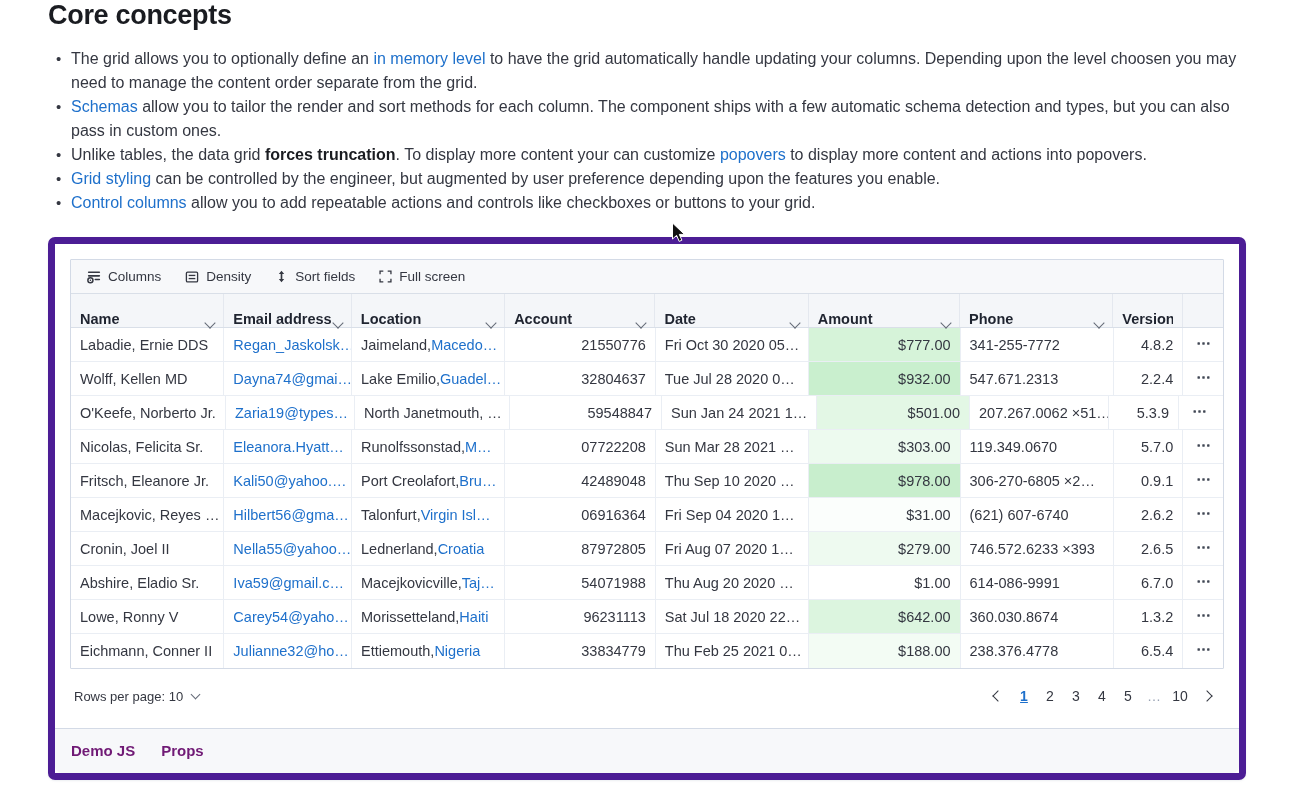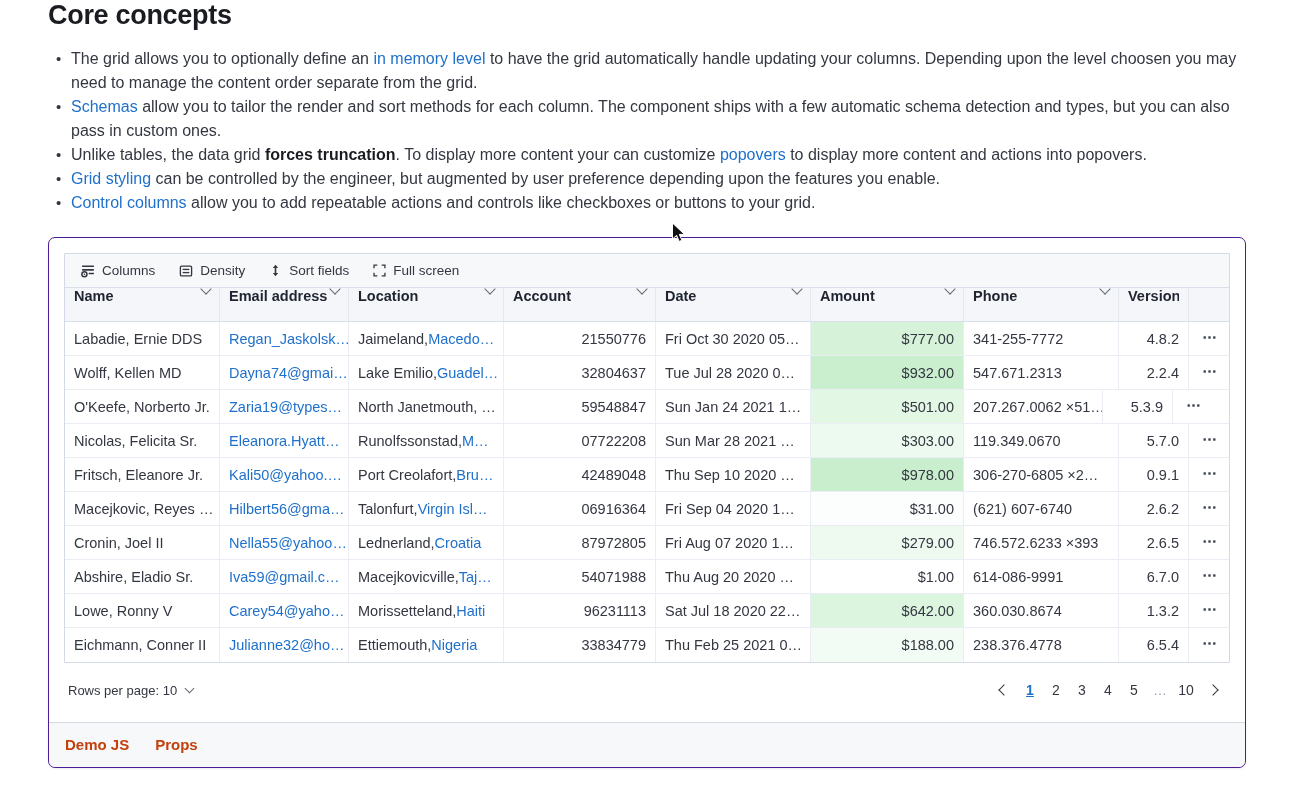--- a/index.html
+++ b/index.html
@@ -11,33 +11,33 @@
   }
   .page{padding:2px 46px 0 48px;}
   .page-title{font-size:27px;line-height:1;font-weight:700;color:#1a1c21;margin:0 0 18px 0;letter-spacing:-0.3px;}
   ul.bullets{list-style:none;margin:0;padding:0 0 0 23px;}
   ul.bullets li{position:relative;font-size:16px;line-height:24px;color:#343741;}
   ul.bullets li::before{content:"•";position:absolute;left:-15px;top:0;color:#343741;font-size:15px;}
   a.link{color:var(--link,#1e70cb);text-decoration:none;cursor:pointer;}
   strong{font-weight:700;color:#1a1c21;text-align:right;}
 
   
-  .panel{margin-top:22px;width:1198px;box-sizing:border-box;border:1px solid #4c1d95;border-radius:7px;background:#fff;
+  .panel{margin-top:22px;width:1198px;box-sizing:border-box;border:7px solid #4c1d95;border-radius:7px;background:#fff;
          box-shadow:0 1px 2px rgba(152,162,179,.18);}
   .grid-area{padding:15px 15px 0 15px;}
   .grid-block{border:1px solid #d3dae6;border-radius:1px;overflow:hidden;}
 
   
   .toolbar{display:flex;align-items:center;gap:24px;height:33px;background:#f7f8fa;border-bottom:1px solid #d9dfe8;padding:0 16px;}
   .toolbar-btn{display:flex;align-items:center;gap:7px;font-size:13.5px;color:#343741;cursor:pointer;line-height:1;}
   .toolbar-btn .icon{display:flex;align-items:center;}
 
   
   .thead{display:flex;height:34px;background:#f4f6f9;border-bottom:1px solid #d9dfe8;box-sizing:border-box;}
-  .th{display:flex;align-items:flex-start;box-sizing:border-box;padding:0 9px;font-size:14.5px;font-weight:700;color:#1f2430;border-right:1px solid #e4e8ef;cursor:pointer;}
+  .th{display:flex;align-items:flex-end;box-sizing:border-box;padding:0 9px;font-size:14.5px;font-weight:700;color:#1f2430;border-right:1px solid #e4e8ef;cursor:pointer;}
   .th:last-child{border-right:none;}
   .th .th-label{flex:1;white-space:nowrap;overflow:hidden;}
   .chev{display:inline-block;width:7px;height:7px;border-right:1.6px solid #646a77;border-bottom:1.6px solid #646a77;transform:rotate(45deg);flex:none;margin-top:-3px;}
   .row{display:flex;height:34px;box-sizing:border-box;border-bottom:1px solid #eaeef4;background:#fff;}
   .row:last-child{border-bottom:none;}
   .cell{display:flex;align-items:center;box-sizing:border-box;padding:0 9px;font-size:14.5px;color:#343741;border-right:1px solid #eaeef4;white-space:nowrap;overflow:hidden;}
   .cell:last-child{border-right:none;}
   .cell.right{justify-content:flex-end;}
   .cell.center{justify-content:center;}
   .cell a.link{white-space:nowrap;}
@@ -51,21 +51,21 @@
   .page-num{min-width:20px;height:24px;display:flex;align-items:center;justify-content:center;font-size:14px;color:#343741;cursor:pointer;}
   .page-num.active{color:var(--link,#1e70cb);font-weight:700;text-decoration:underline;}
   .page-num.gap{color:#98a2b3;cursor:default;}
   .pag-arrow{width:24px;height:24px;display:flex;align-items:center;justify-content:center;cursor:pointer;}
   .pag-arrow .chev{width:7px;height:7px;border-color:#343741;margin:0;}
   .pag-arrow.prev .chev{transform:rotate(135deg);margin-left:3px;}
   .pag-arrow.next .chev{transform:rotate(-45deg);margin-right:3px;}
 
   
   .panel-tabs{border-top:1px solid #d3dae6;background:#f7f8fa;border-radius:0 0 7px 7px;display:flex;gap:26px;padding:12px 16px;margin-top:0;}
-  .panel-tab{font-size:15px;font-weight:600;color:#c2410c;cursor:pointer;line-height:20px;}
+  .panel-tab{font-size:15px;font-weight:600;color:#701a75;cursor:pointer;line-height:20px;}
 
   
   .cursor{position:absolute;left:671px;top:222px;pointer-events:none;z-index:50;}
 </style>
 </head>
 <body>
 
 <div class="page">
   <h2 class="page-title">Core concepts</h2>
 

